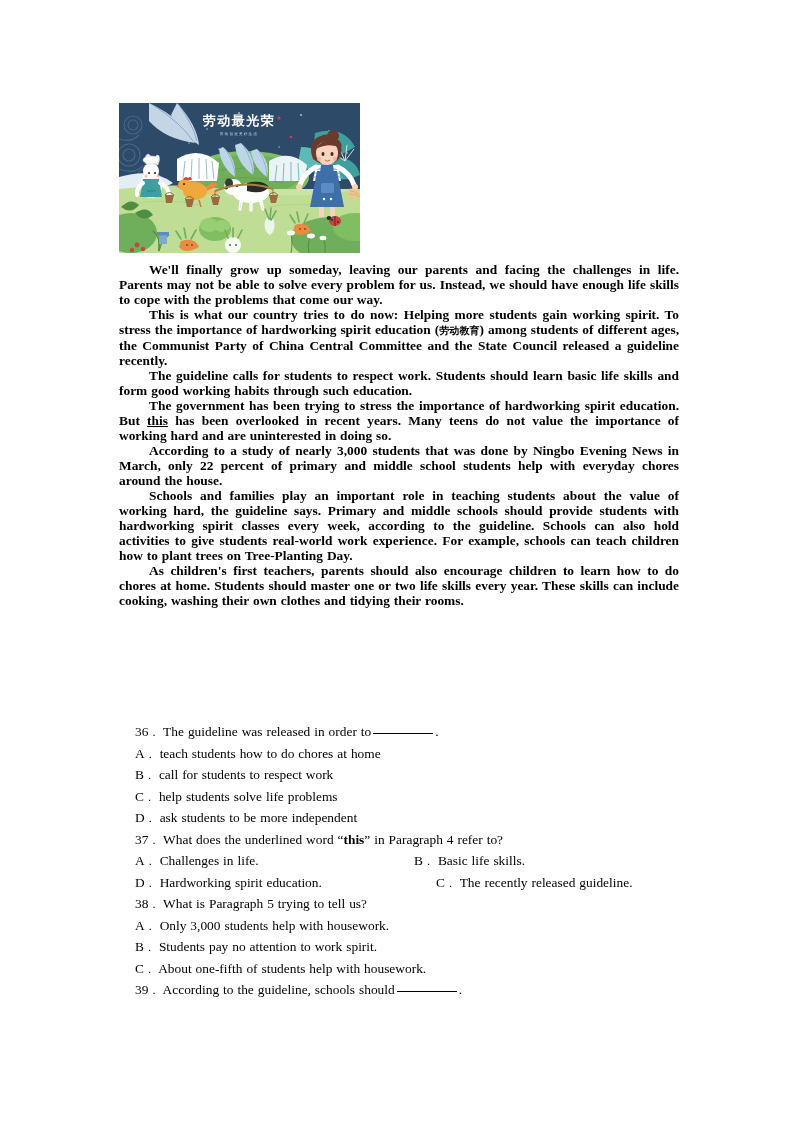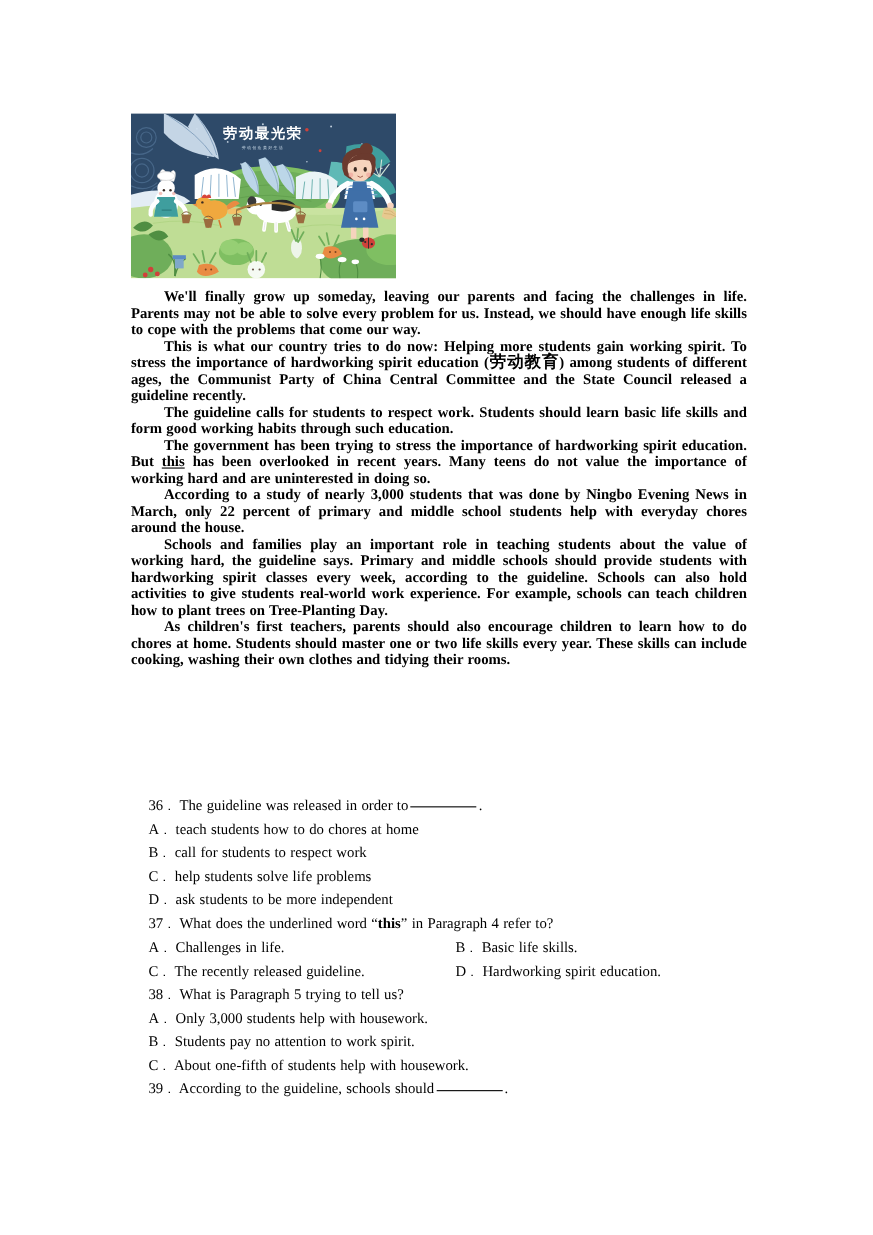--- a/index.html
+++ b/index.html
@@ -41,21 +41,21 @@
     text-align:justify;
     text-justify:inter-word;
     text-indent:30px;
     margin:0;
     word-spacing:0.6px;
     font-weight:bold;
   }
   p.para:last-of-type { margin-bottom:5px; }
 
   .u { text-decoration:underline; }
-  .cn { font-family:"DejaVu Sans","Liberation Sans",sans-serif; font-size:15px; }
+  .cn { font-family:"DejaVu Sans","Liberation Sans",sans-serif; font-size:10px; }
 
   
   .questions {
     position:absolute;
     left:119px; top:722px;
     width:580px;
     font-size:13.4px;
     line-height:20.5px;
     margin-left:16px;
   }
@@ -409,22 +409,22 @@
     <div class="qline"><span>C</span><span class="fwdot">．</span> <span>help students solve life problems</span></div>
     <div class="qline"><span>D</span><span class="fwdot">．</span> <span>ask students to be more independent</span></div>
 
     <div class="qline"><span class="qnum">37</span><span class="fwdot">．</span> <span>What does the underlined word “</span><b>this</b><span>” in Paragraph 4 refer to?</span></div>
 
     <div class="opt-row">
       <div class="qline opt-col-a"><span>A</span><span class="fwdot">．</span> <span>Challenges in life.</span></div>
       <div class="qline opt-col-b"><span>B</span><span class="fwdot">．</span> <span>Basic life skills.</span></div>
     </div>
     <div class="opt-row">
+      <div class="qline opt-col-b"><span>D</span><span class="fwdot">．</span> <span>Hardworking spirit education.</span></div>
       <div class="qline opt-col-a"><span>C</span><span class="fwdot">．</span> <span>The recently released guideline.</span></div>
-      <div class="qline opt-col-b"><span>D</span><span class="fwdot">．</span> <span>Hardworking spirit education.</span></div>
     </div>
 
     <div class="qline"><span class="qnum">38</span><span class="fwdot">．</span> <span>What is Paragraph 5 trying to tell us?</span></div>
 
     <div class="qline"><span>A</span><span class="fwdot">．</span> <span>Only 3,000 students help with housework.</span></div>
     <div class="qline"><span>B</span><span class="fwdot">．</span> <span>Students pay no attention to work spirit.</span></div>
     <div class="qline"><span>C</span><span class="fwdot">．</span> <span>About one-fifth of students help with housework.</span></div>
 
     <div class="qline"><span class="qnum">39</span><span class="fwdot">．</span> <span>According to the guideline, schools should</span><span class="blank"></span><span>.</span></div>
 

